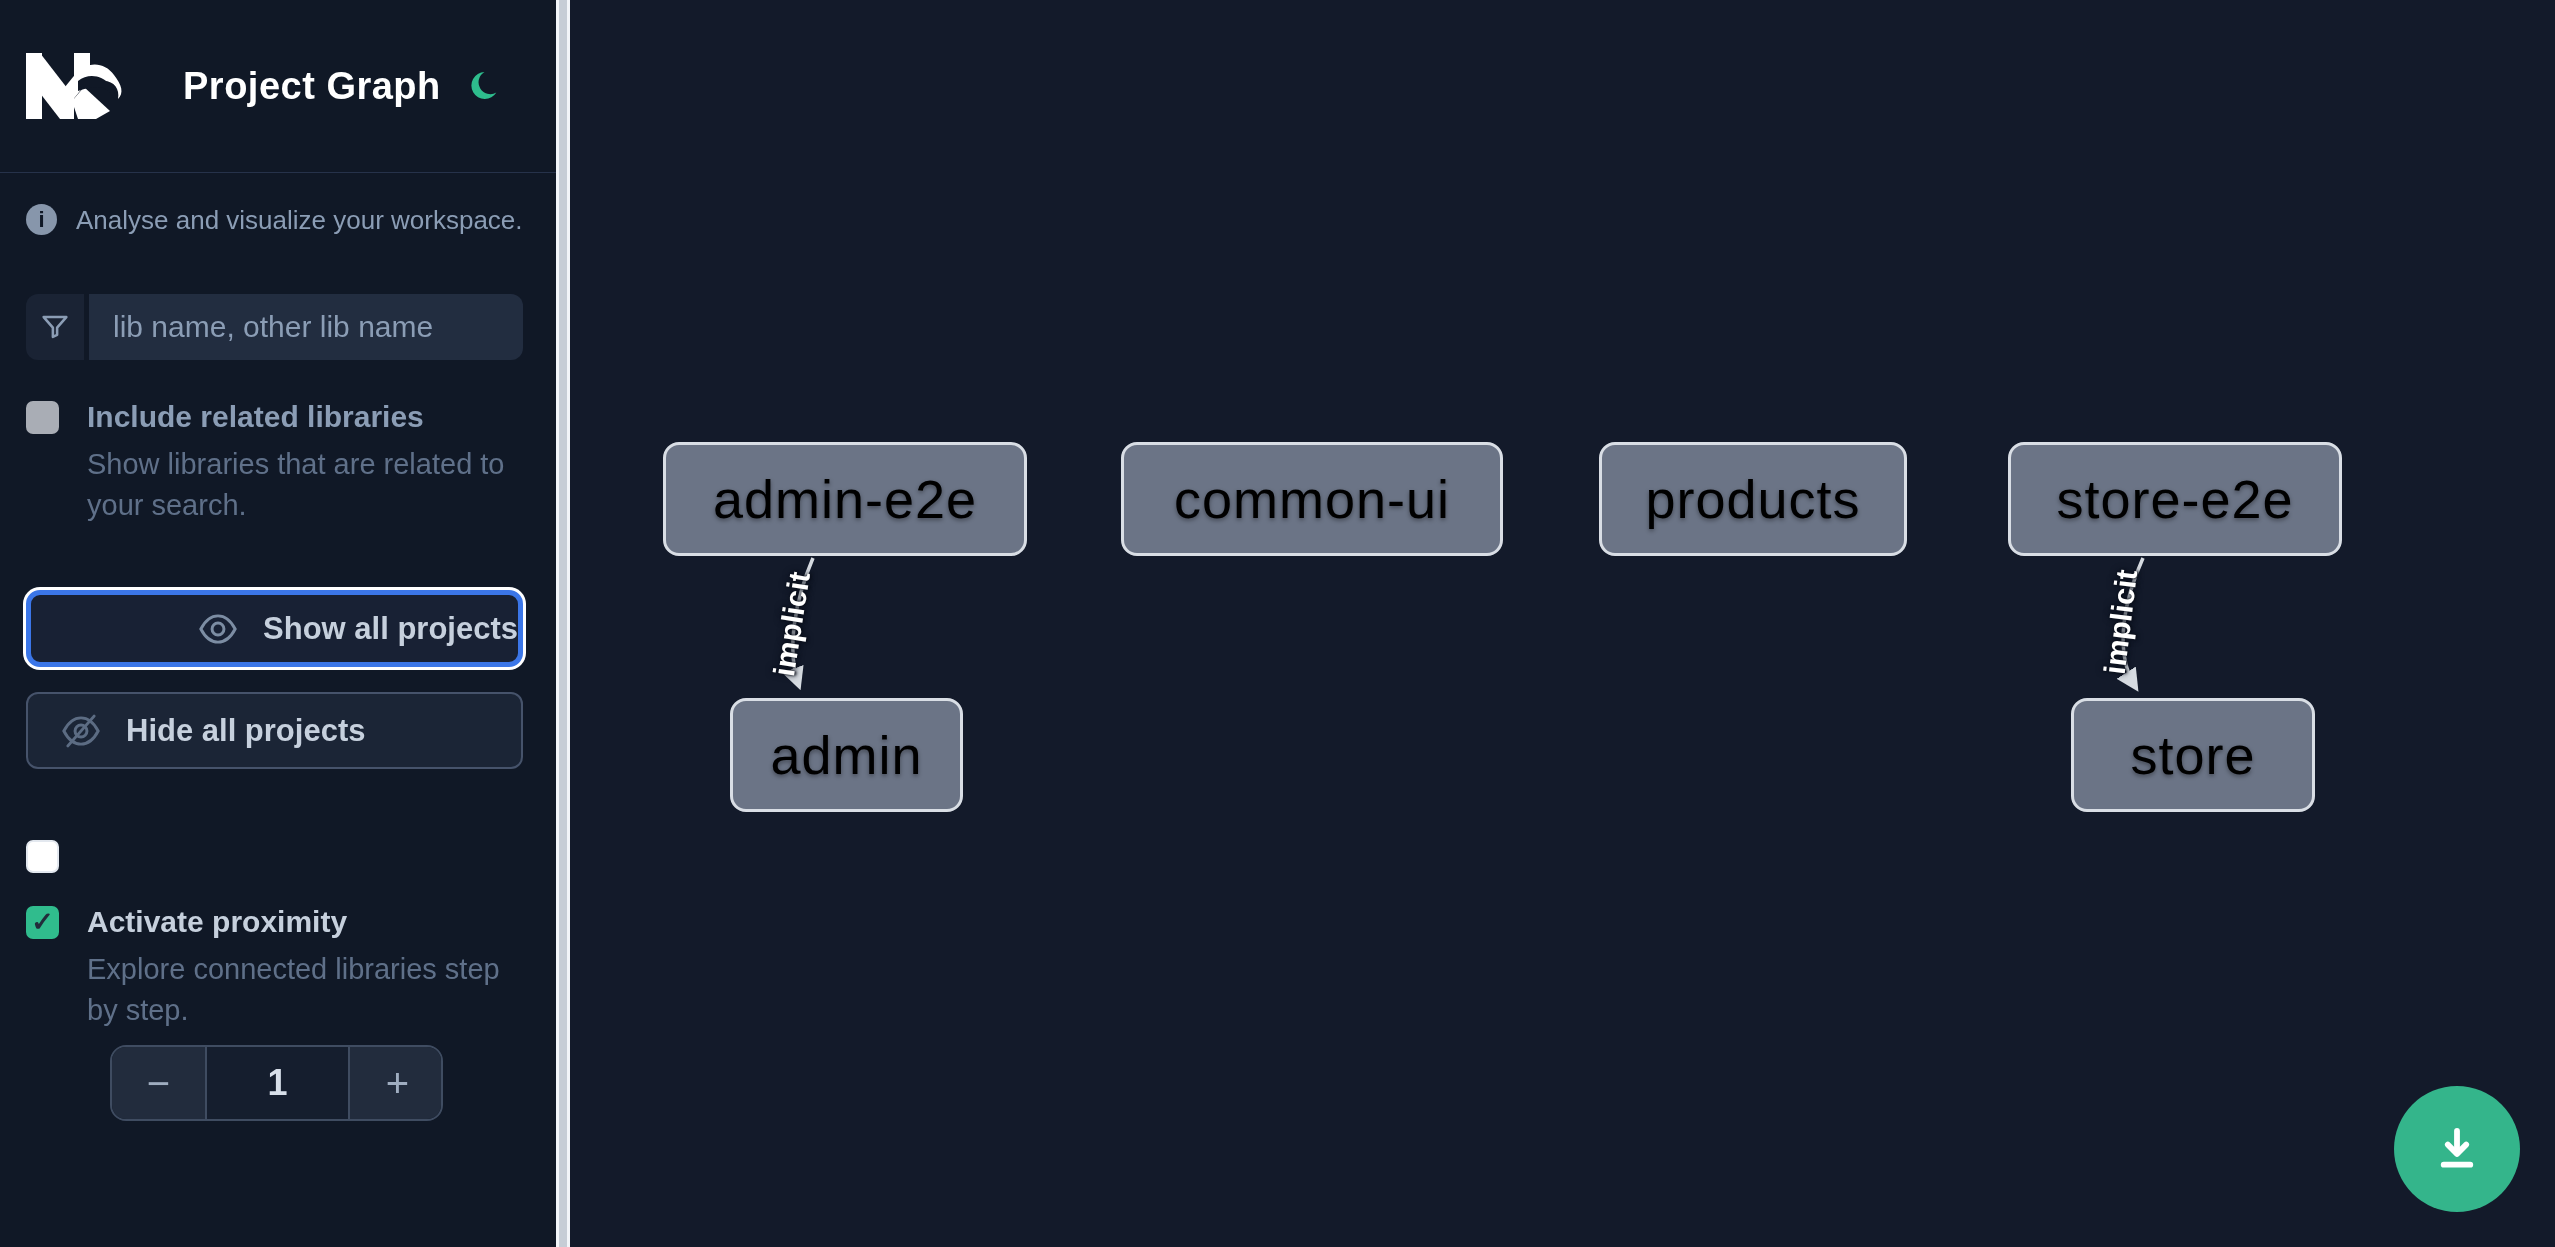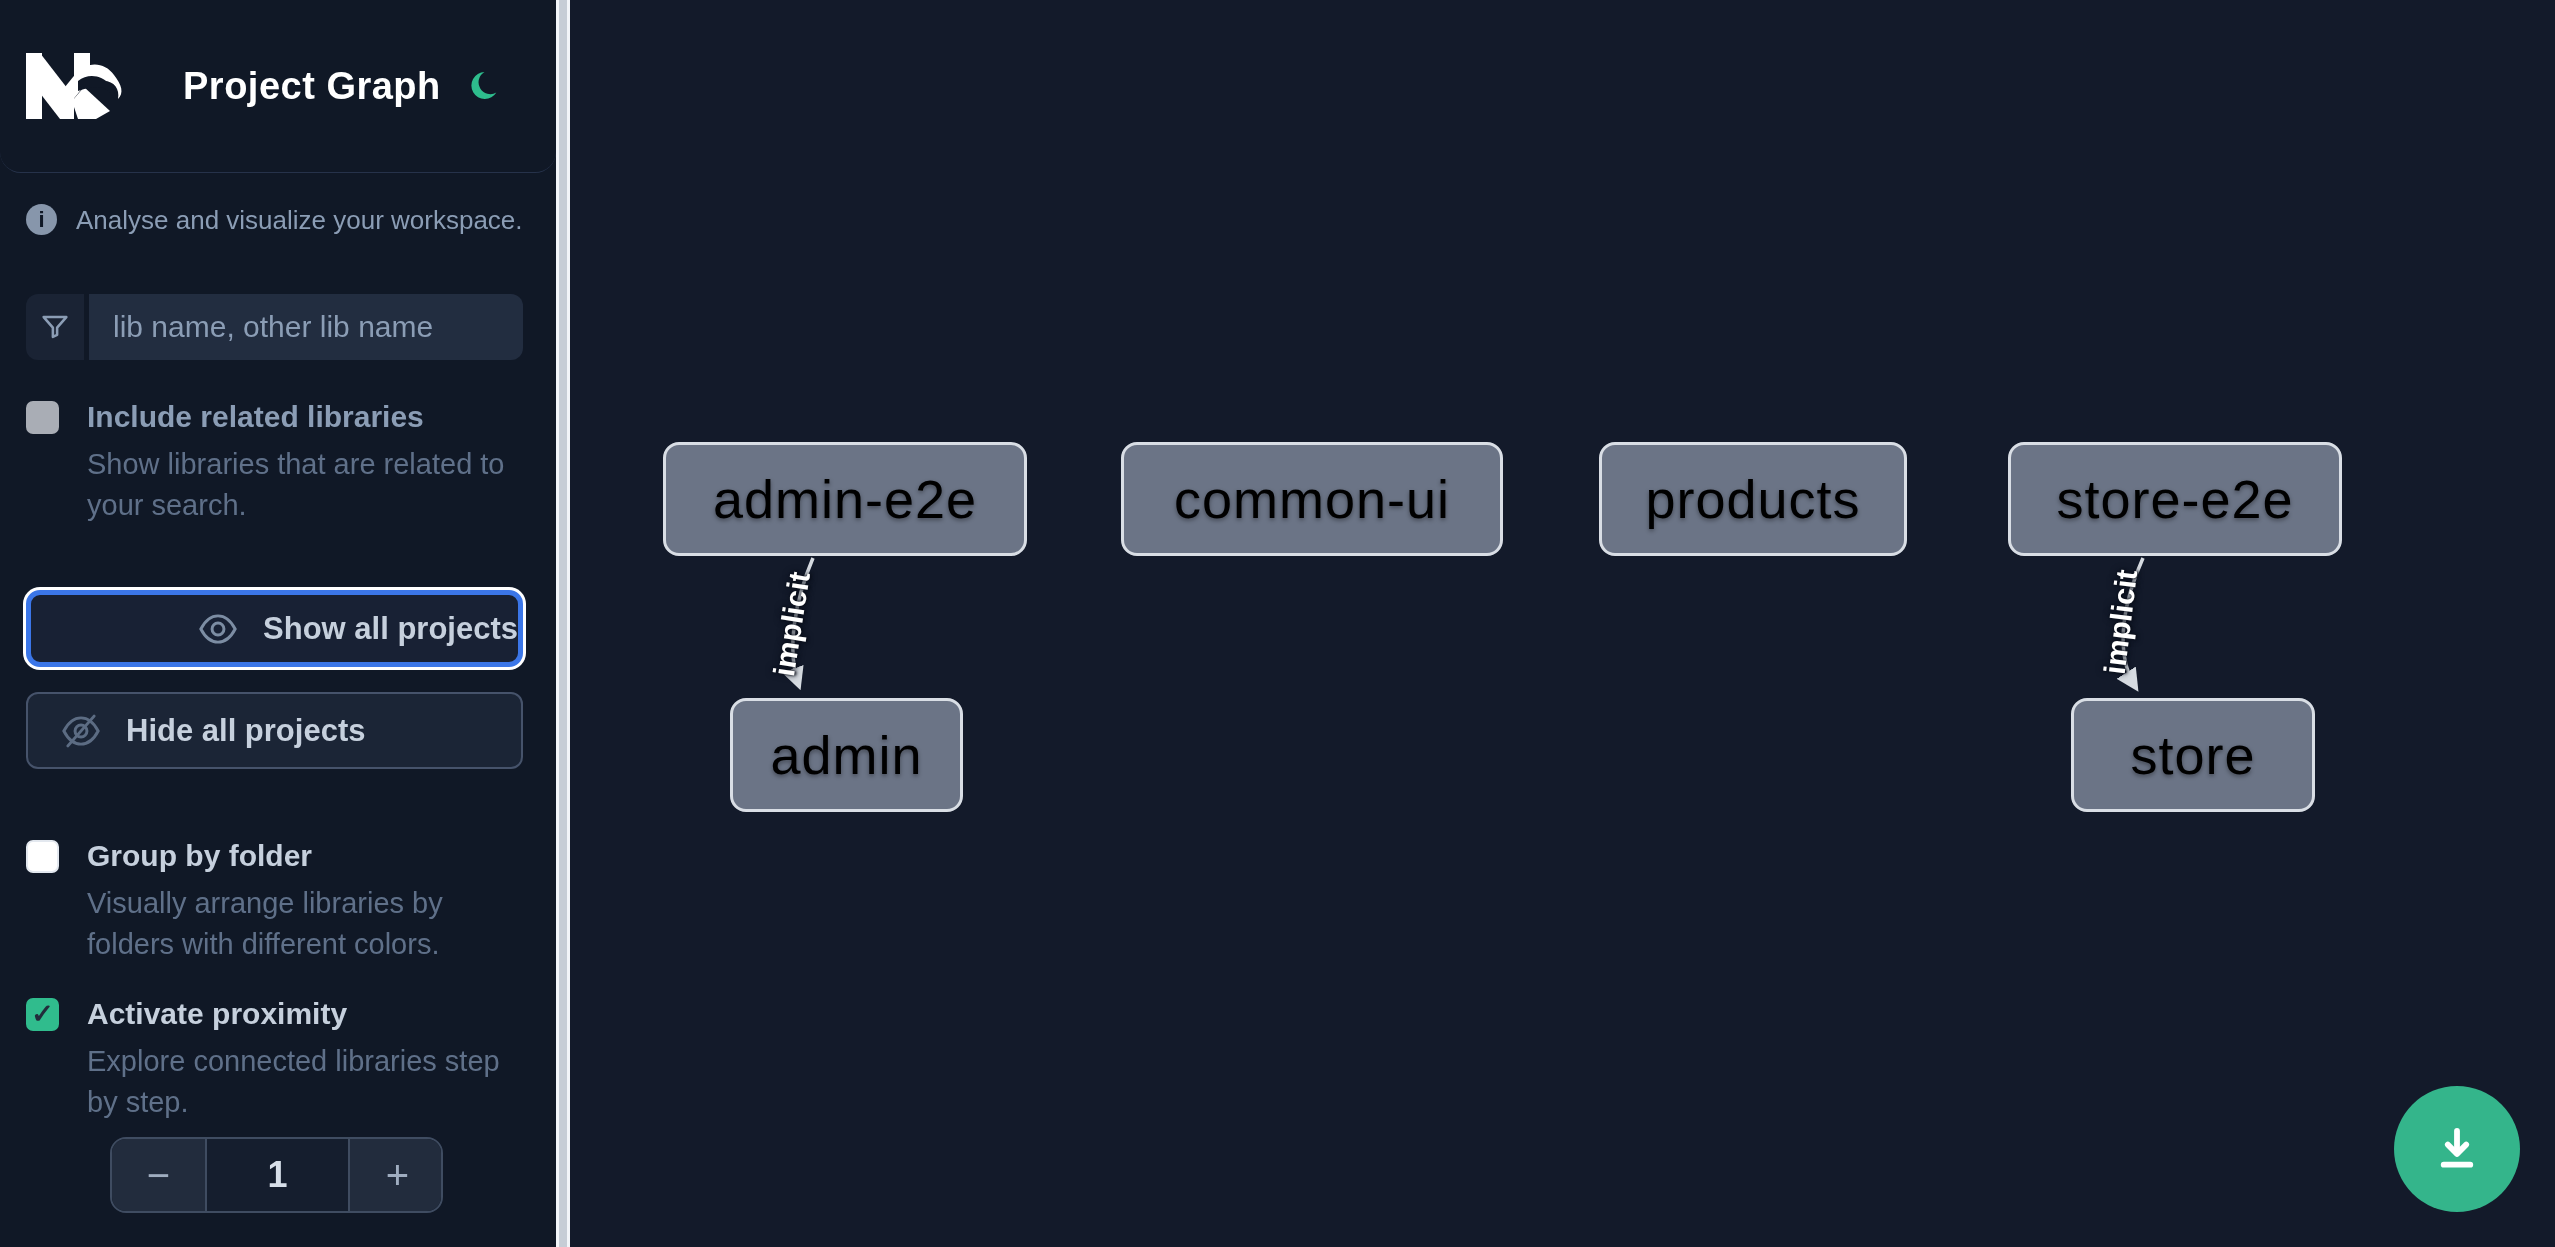--- a/index.html
+++ b/index.html
@@ -12,21 +12,21 @@
   }
   *{margin:0;padding:0;box-sizing:border-box;}
   html,body{width:2555px;height:1247px;overflow:hidden;background:var(--bg_canvas);
     font-family:"Liberation Sans", sans-serif;}
   #app{display:flex;width:2555px;height:1247px;}
 
   
   .sidebar{width:556px;height:1247px;background:var(--bg_sidebar);flex:0 0 556px;
     padding:0 33px 0 26px;position:relative;}
   .sb-header{height:173px;display:flex;align-items:center;border-bottom:1px solid var(--divider);
-    margin:0 -33px 0 -26px;padding:0 52px 0 26px;border-radius:21px;}
+    margin:0 -33px 0 -26px;padding:0 52px 0 26px;}
   .sb-title{color:var(--text_bright);font-size:38px;font-weight:700;margin-left:58px;letter-spacing:.5px;}
   .theme-btn{margin-left:auto;background:none;border:none;cursor:pointer;width:40px;height:40px;
     display:flex;align-items:center;justify-content:center;}
   .intro{display:flex;align-items:flex-start;gap:19px;margin-top:31px;}
   .info-icon{width:31px;height:31px;border-radius:50%;background:#8796ab;color:var(--bg_sidebar);
     font-weight:700;font-size:22px;display:flex;align-items:center;justify-content:center;flex:0 0 31px;}
   .intro p{color:var(--text_muted);font-size:26px;line-height:31px;padding-top:1px;}
 
   .search{display:flex;margin-top:58px;height:66px;border-radius:12px;overflow:hidden;}
   .search .icon-cell{width:63px;background:var(--input_icon_bg);display:flex;align-items:center;
@@ -149,24 +149,20 @@
         <circle cx="12" cy="12" r="3.4"></circle>
         <line x1="4.5" y1="20.5" x2="19.5" y2="3.5" stroke-linecap="round"></line>
       </svg>
       <span>Hide all projects</span>
     </button>
 
     <div class="option group-opt">
       <span class="cb">
         
       </span>
-      <div>
-        <div class="opt-label">Group by folder</div>
-        <div class="opt-desc">Visually arrange libraries by folders with different colors.</div>
-      </div>
     </div>
 
     <div class="option prox-opt is-checked">
       <span class="cb">
         <span class="check-glyph">✓</span>
       </span>
       <div>
         <div class="opt-label">Activate proximity</div>
         <div class="opt-desc">Explore connected libraries step by step.</div>
       </div>

